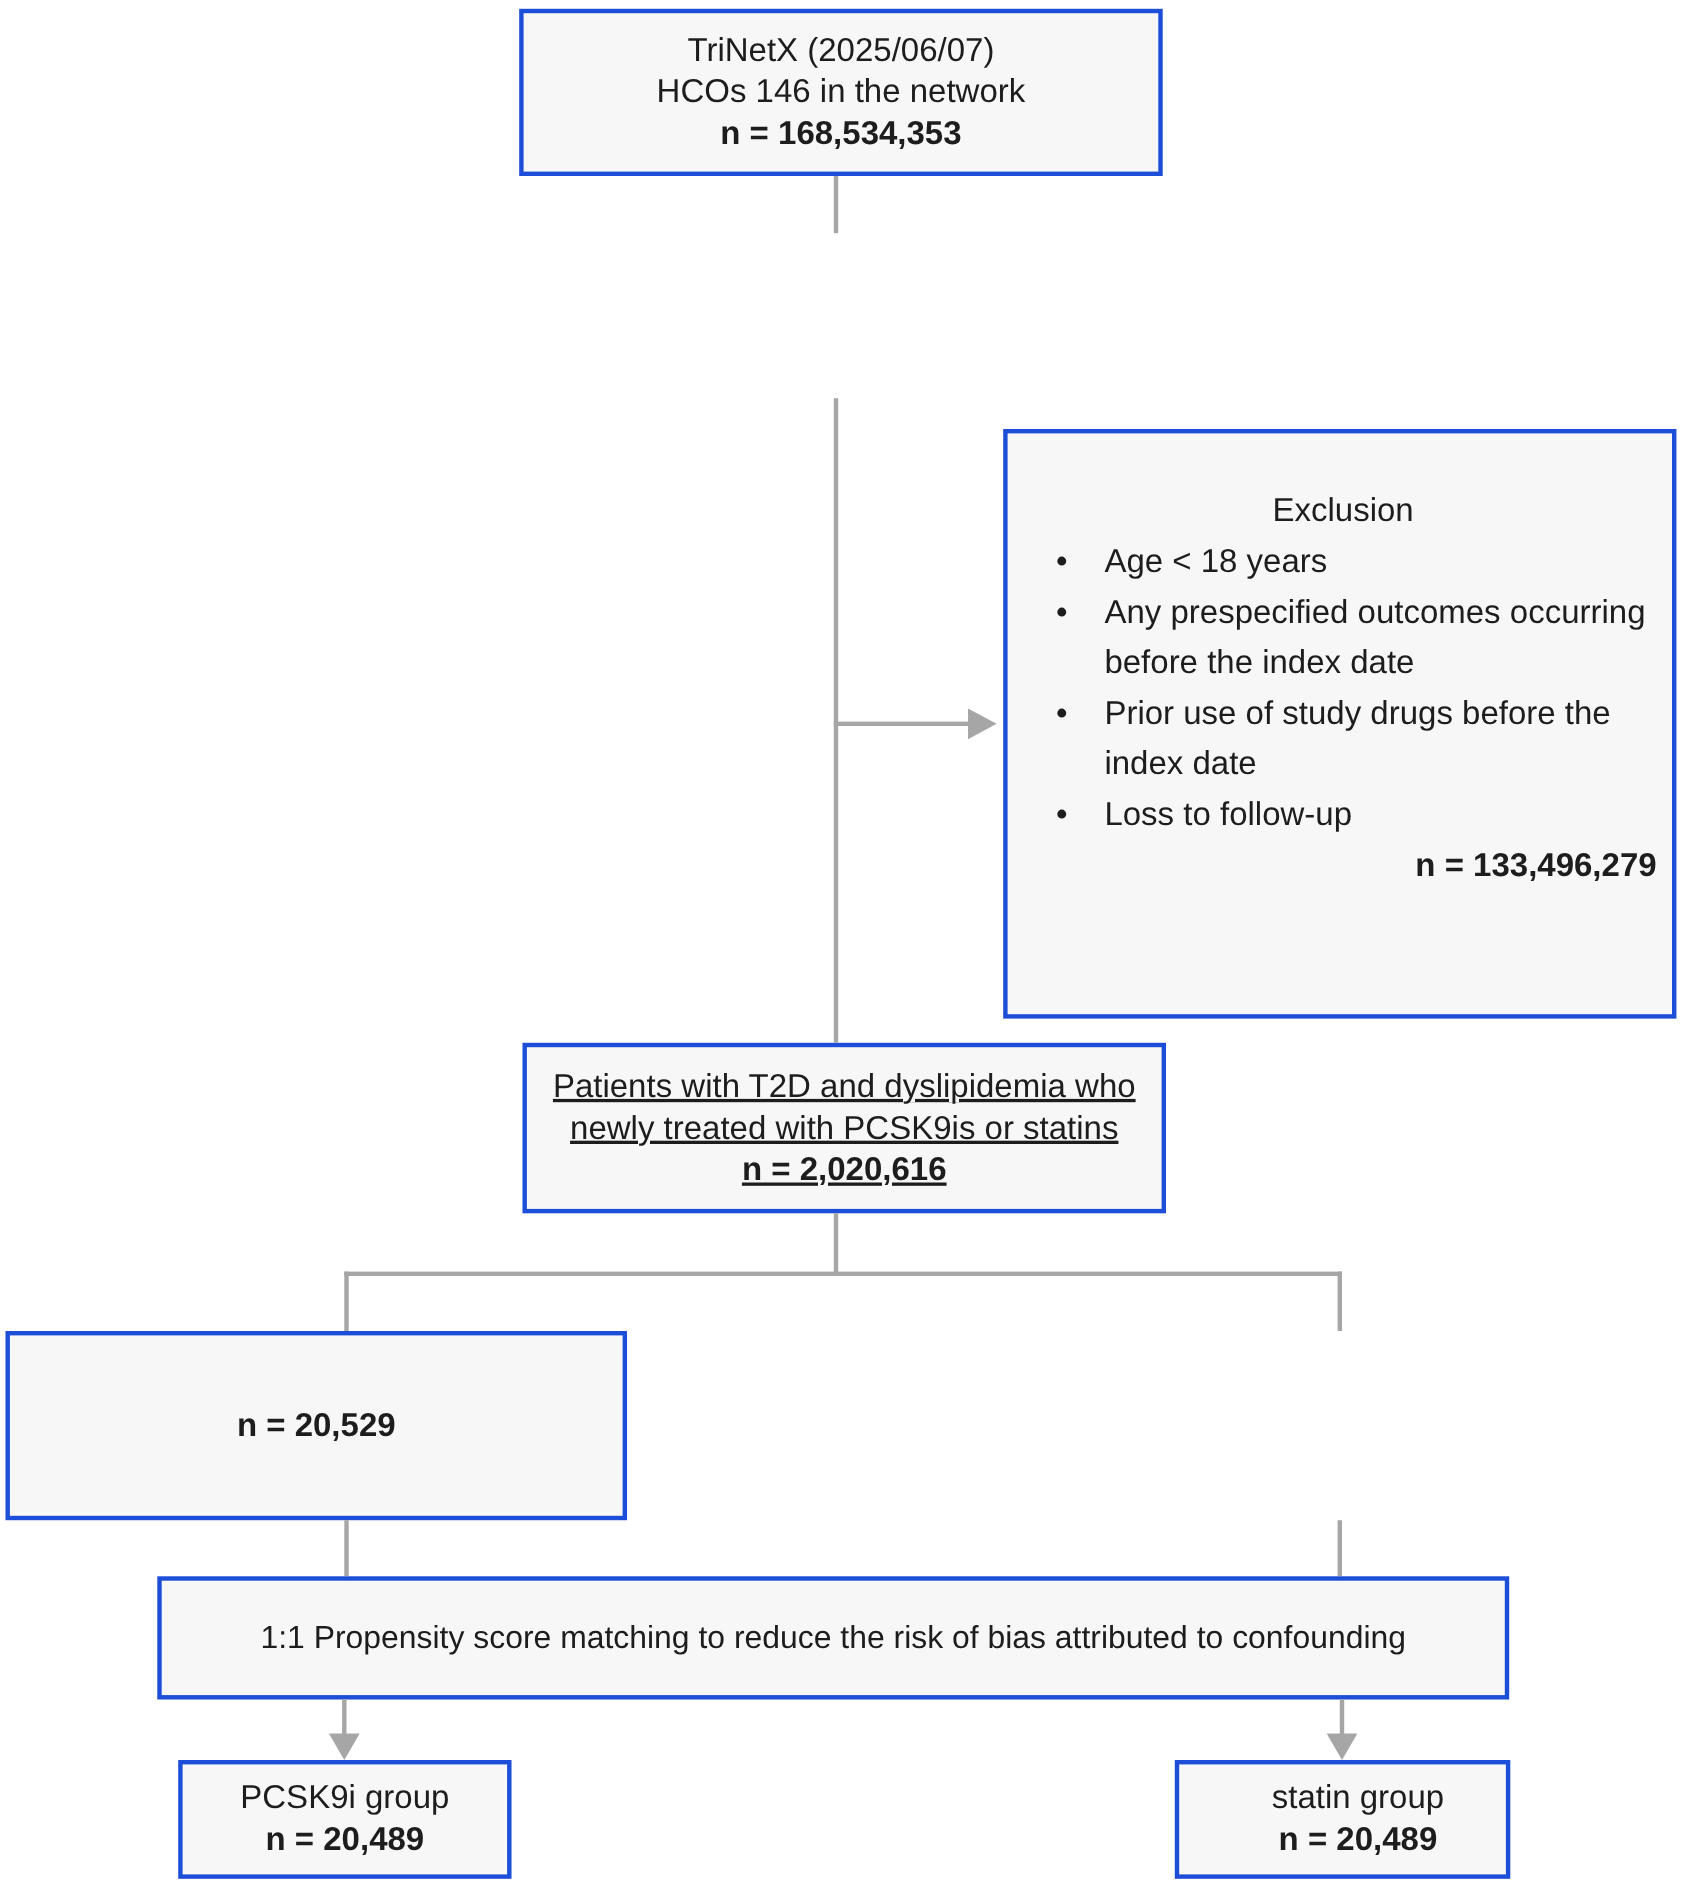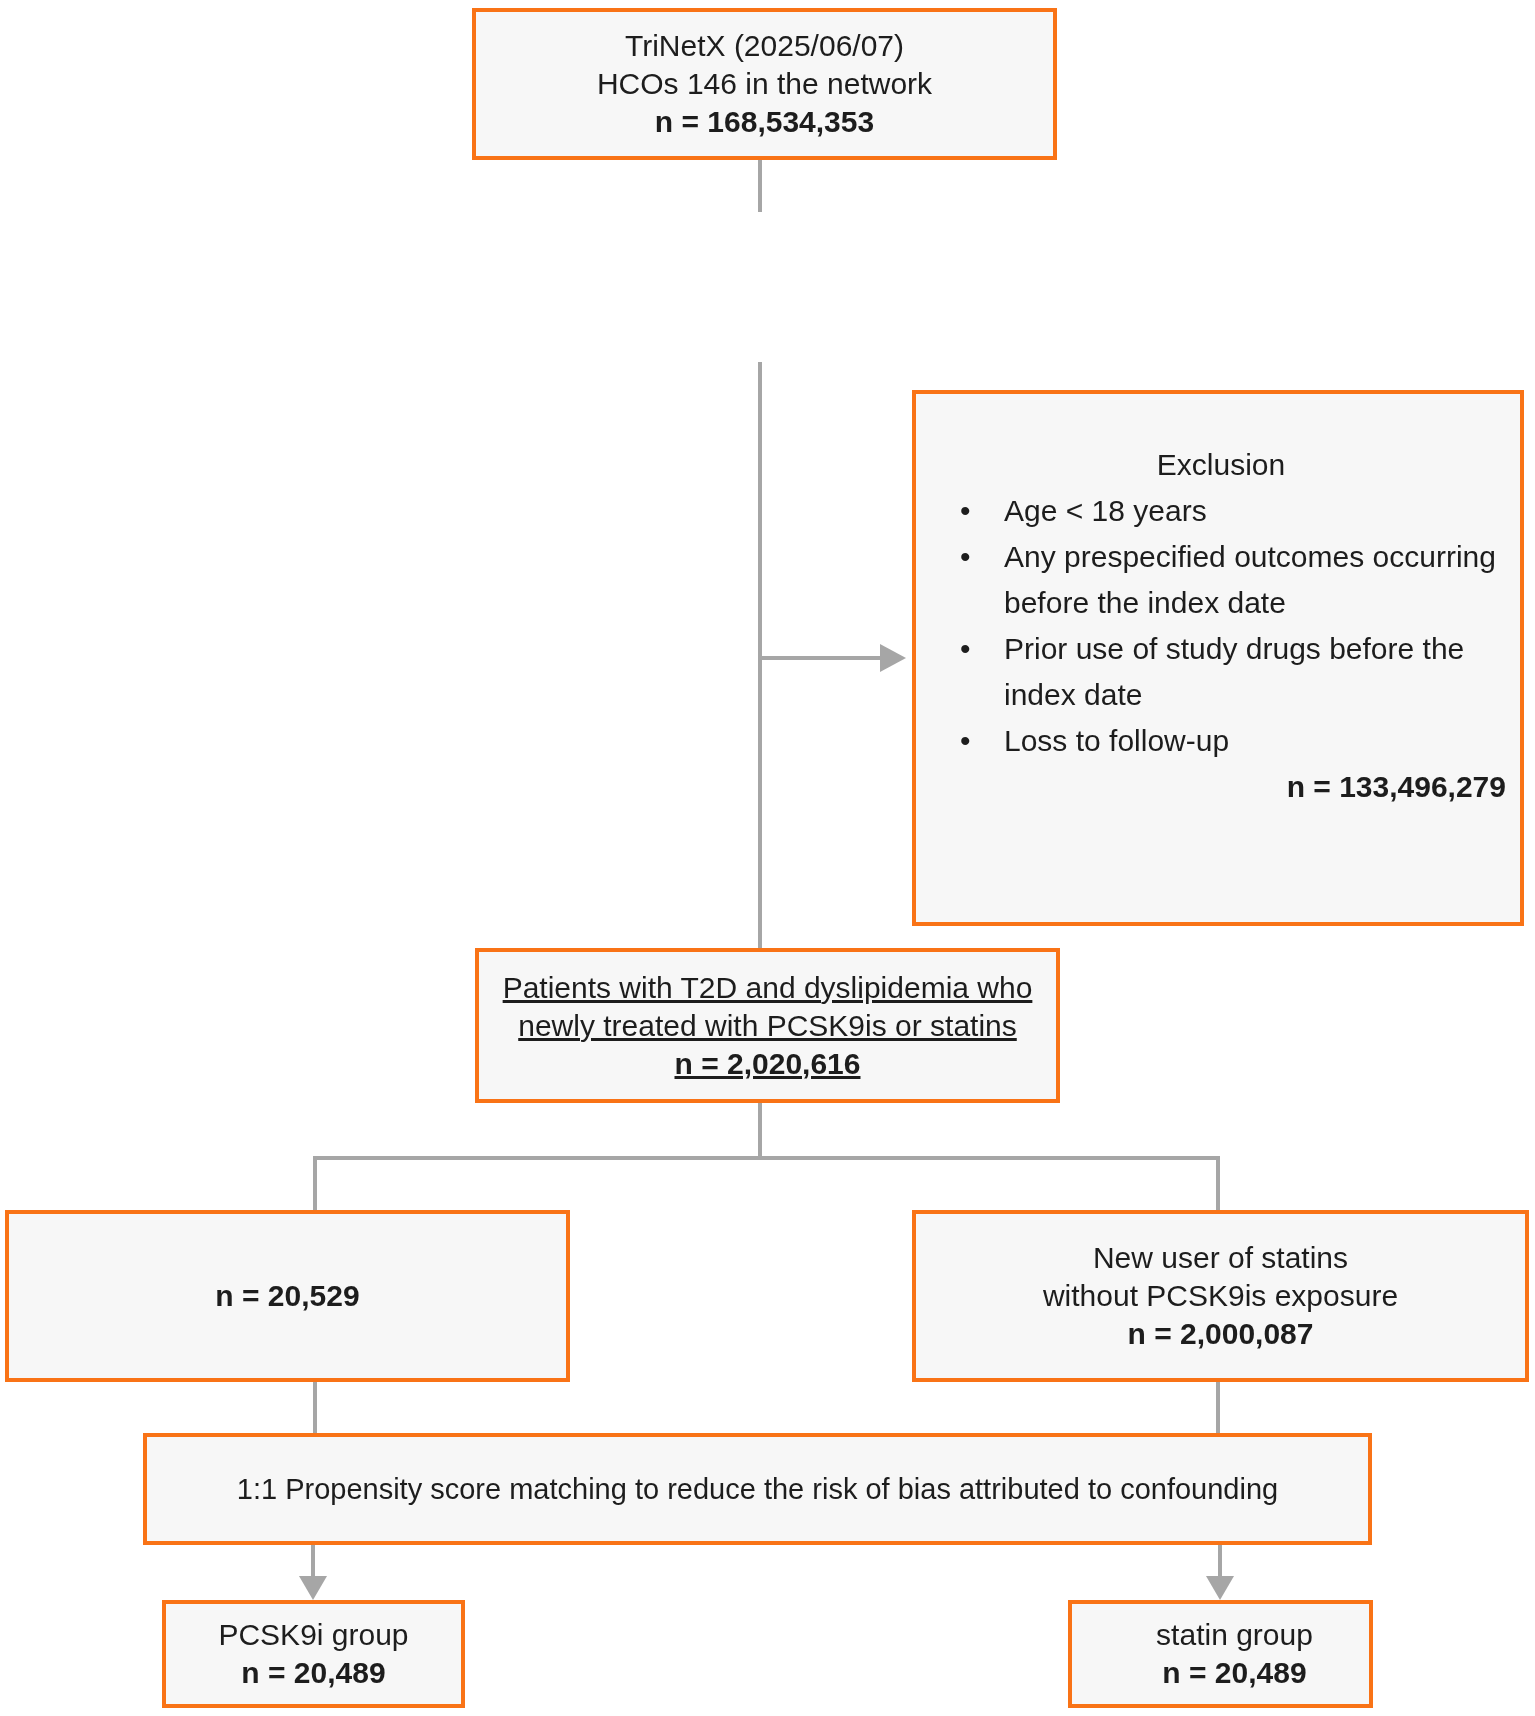--- a/index.html
+++ b/index.html
@@ -8,21 +8,21 @@
     width:1535px;
     height:1716px;
     background:#ffffff;
     font-family:"Liberation Sans", sans-serif;
     color:#1d1d1d;
     overflow:hidden;
   }
   .box{
     position:absolute;
     background:#f7f7f7;
-    border:4px solid #f97316;
+    border:4px solid #1d4ed8;
     box-sizing:border-box;
     display:flex;
     flex-direction:column;
     justify-content:center;
     align-items:center;
     text-align:center;
     font-size:30px;
     line-height:38px;
   }
   .box .bold{font-weight:700;}
@@ -94,25 +94,20 @@
 
   <div class="vline" style="left:758px;top:1103px;height:55px;"></div>
   <div class="hline" style="left:313px;top:1156px;width:907px;"></div>
   <div class="vline" style="left:313px;top:1156px;height:54px;"></div>
   <div class="vline" style="left:1216px;top:1156px;height:54px;"></div>
 
   <div class="box" style="left:5px;top:1210px;width:565px;height:172px;">
     <div class="bold">n = 20,529</div>
   </div>
 
-  <div class="box" style="left:912px;top:1210px;width:617px;height:172px;">
-    <div>New user of statins</div>
-    <div>without PCSK9is exposure</div>
-    <div class="bold">n = 2,000,087</div>
-  </div>
 
   <div class="vline" style="left:313px;top:1382px;height:51px;"></div>
   <div class="vline" style="left:1216px;top:1382px;height:51px;"></div>
 
   <div class="box" id="psm-box" style="left:143px;top:1433px;width:1229px;height:112px;">
     <div>1:1 Propensity score matching to reduce the risk of bias attributed to confounding</div>
   </div>
 
   <div class="vline" style="left:311px;top:1545px;height:33px;"></div>
   <div class="arrow-down-head" style="left:299px;top:1576px;"></div>

